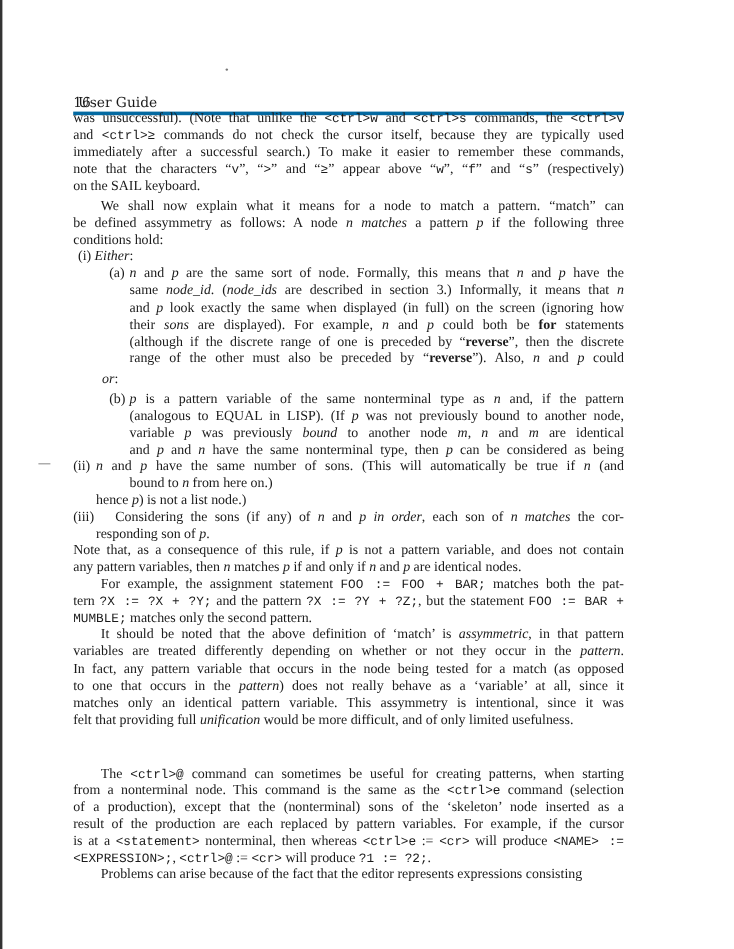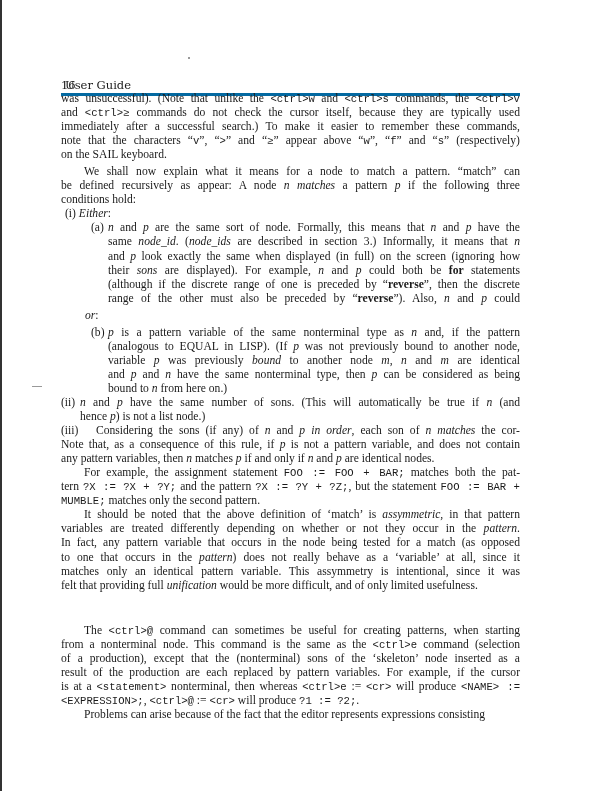--- a/index.html
+++ b/index.html
@@ -41,38 +41,39 @@
   <span class="htitle">User Guide</span>
 </div>
 
 <div class="body" id="body">
     <div class="ln"><span>was unsuccessful). (Note that unlike the </span><span class="tt">&lt;ctrl&gt;w</span><span> and </span><span class="tt">&lt;ctrl&gt;s</span><span> commands, the </span><span class="tt">&lt;ctrl&gt;v</span></div>
     <div class="ln"><span>and </span><span class="tt">&lt;ctrl&gt;≥</span><span> commands do not check the cursor itself, because they are typically used</span></div>
     <div class="ln"><span>immediately after a successful search.) To make it easier to remember these commands,</span></div>
     <div class="ln"><span>note that the characters “</span><span class="tt">v</span><span>”, “</span><span class="tt">&gt;</span><span>” and “</span><span class="tt">≥</span><span>” appear above “</span><span class="tt">w</span><span>”, “</span><span class="tt">f</span><span>” and “</span><span class="tt">s</span><span>” (respectively)</span></div>
     <div class="ln last"><span>on the SAIL keyboard.</span></div>
     <div class="ln gap" style="padding-left: 23px;"><span>We shall now explain what it means for a node to match a pattern. “match” can</span></div>
-    <div class="ln"><span>be defined recursively as appear: A node </span><span class="it">n matches</span><span> a pattern </span><span class="it">p</span><span> if the following three</span></div>
+    <div class="ln"><span>be defined assymmetry as follows: A node </span><span class="it">n matches</span><span> a pattern </span><span class="it">p</span><span> if the following three</span></div>
     <div class="ln last"><span>conditions hold:</span></div>
     <div class="ln last" style="padding-left: 4px;"><span>(i) </span><span class="it">Either</span><span>:</span></div>
     <div class="ln" style="padding-left: 30px;"><span class="lab" style="width: 17px; margin-left: 0px;">(a) </span><span class="it">n</span><span> and </span><span class="it">p</span><span> are the same sort of node. Formally, this means that </span><span class="it">n</span><span> and </span><span class="it">p</span><span> have the</span></div>
     <div class="ln" style="padding-left: 47px;"><span>same </span><span class="it">node_id</span><span>. (</span><span class="it">node_ids</span><span> are described in section 3.) Informally, it means that </span><span class="it">n</span></div>
     <div class="ln" style="padding-left: 47px;"><span>and </span><span class="it">p</span><span> look exactly the same when displayed (in full) on the screen (ignoring how</span></div>
     <div class="ln" style="padding-left: 47px;"><span>their </span><span class="it">sons</span><span> are displayed). For example, </span><span class="it">n</span><span> and </span><span class="it">p</span><span> could both be </span><span class="bf">for</span><span> statements</span></div>
     <div class="ln" style="padding-left: 47px;"><span>(although if the discrete range of one is preceded by “</span><span class="bf">reverse</span><span>”, then the discrete</span></div>
     <div class="ln" style="padding-left: 47px;"><span>range of the other must also be preceded by “</span><span class="bf">reverse</span><span>”). Also, </span><span class="it">n</span><span> and </span><span class="it">p</span><span> could</span></div>
     <div class="ln last gap" style="padding-left: 24px;"><span class="it">or</span><span>:</span></div>
     <div class="ln gap" style="padding-left: 30px;"><span class="lab" style="width: 17px; margin-left: 0px;">(b) </span><span class="it">p</span><span> is a pattern variable of the same nonterminal type as </span><span class="it">n</span><span> and, if the pattern</span></div>
     <div class="ln" style="padding-left: 47px;"><span>(analogous to EQUAL in LISP). (If </span><span class="it">p</span><span> was not previously bound to another node,</span></div>
     <div class="ln" style="padding-left: 47px;"><span>variable </span><span class="it">p</span><span> was previously </span><span class="it">bound</span><span> to another node </span><span class="it">m</span><span>, </span><span class="it">n</span><span> and </span><span class="it">m</span><span> are identical</span></div>
     <div class="ln" style="padding-left: 47px;"><span>and </span><span class="it">p</span><span> and </span><span class="it">n</span><span> have the same nonterminal type, then </span><span class="it">p</span><span> can be considered as being</span></div>
+    <div class="ln" style="padding-left: 0px;"><span class="lab" style="width: 19px; text-align: right; margin-right: 0px;">(ii) </span><span class="it">n</span><span> and </span><span class="it">p</span><span> have the same number of sons. (This will automatically be true if </span><span class="it">n</span><span> (and</span></div>
     <div class="ln last" style="padding-left: 47px;"><span>bound to </span><span class="it">n</span><span> from here on.)</span></div>
-    <div class="ln" style="padding-left: 0px;"><span class="lab" style="width: 19px; text-align: right; margin-right: 0px;">(ii) </span><span class="it">n</span><span> and </span><span class="it">p</span><span> have the same number of sons. (This will automatically be true if </span><span class="it">n</span><span> (and</span></div>
     <div class="ln last" style="padding-left: 19px;"><span>hence </span><span class="it">p</span><span>) is not a list node.)</span></div>
     <div class="ln" style="padding-left: 0px;"><span class="lab" style="width: 19px; text-align: center; margin-right: 16px;">(iii) </span><span>Considering the sons (if any) of </span><span class="it">n</span><span> and </span><span class="it">p in order</span><span>, each son of </span><span class="it">n matches</span><span> the cor-</span></div>
+    <div class="ln last" style="padding-left: 19px;"><span>responding son of </span><span class="it">p</span><span>.</span></div>
     <div class="ln"><span>Note that, as a consequence of this rule, if </span><span class="it">p</span><span> is not a pattern variable, and does not contain</span></div>
     <div class="ln last"><span>any pattern variables, then </span><span class="it">n</span><span> matches </span><span class="it">p</span><span> if and only if </span><span class="it">n</span><span> and </span><span class="it">p</span><span> are identical nodes.</span></div>
     <div class="ln" style="padding-left: 23px;"><span>For example, the assignment statement </span><span class="tt">FOO := FOO + BAR;</span><span> matches both the pat-</span></div>
     <div class="ln"><span>tern </span><span class="tt">?X := ?X + ?Y;</span><span> and the pattern </span><span class="tt">?X := ?Y + ?Z;</span><span>, but the statement </span><span class="tt">FOO := BAR +</span></div>
     <div class="ln last"><span class="tt">MUMBLE;</span><span> matches only the second pattern.</span></div>
     <div class="ln" style="padding-left: 23px;"><span>It should be noted that the above definition of ‘match’ is </span><span class="it">assymmetric</span><span>, in that pattern</span></div>
     <div class="ln"><span>variables are treated differently depending on whether or not they occur in the </span><span class="it">pattern</span><span>.</span></div>
     <div class="ln"><span>In fact, any pattern variable that occurs in the node being tested for a match (as opposed</span></div>
     <div class="ln"><span>to one that occurs in the </span><span class="it">pattern</span><span>) does not really behave as a ‘variable’ at all, since it</span></div>
     <div class="ln"><span>matches only an identical pattern variable. This assymmetry is intentional, since it was</span></div>

